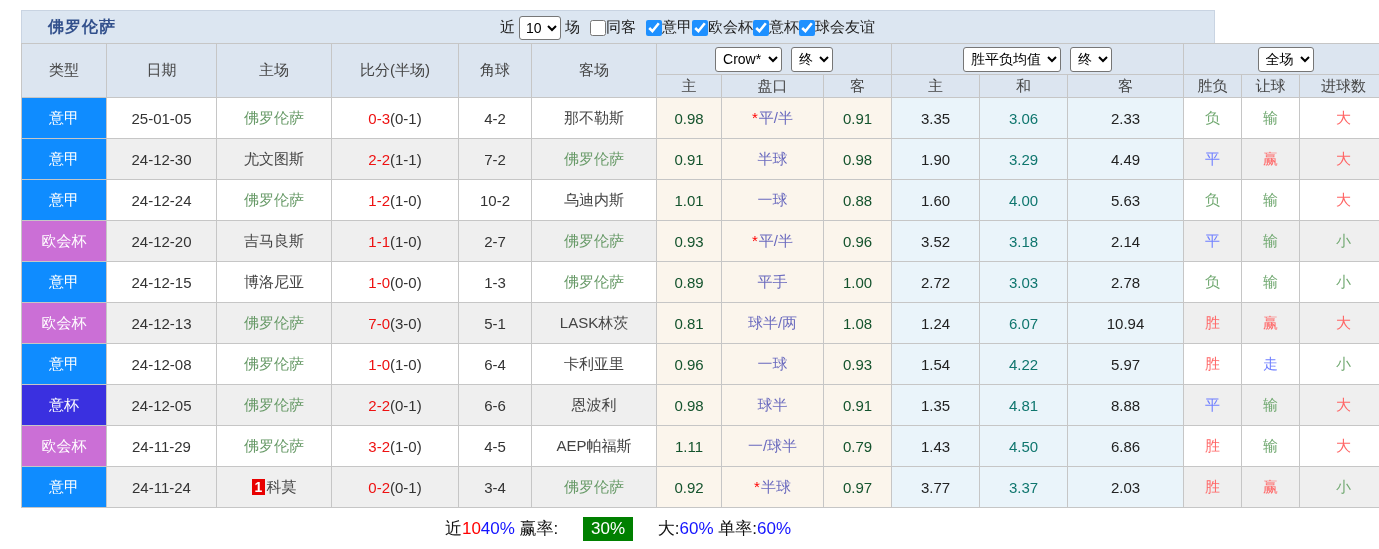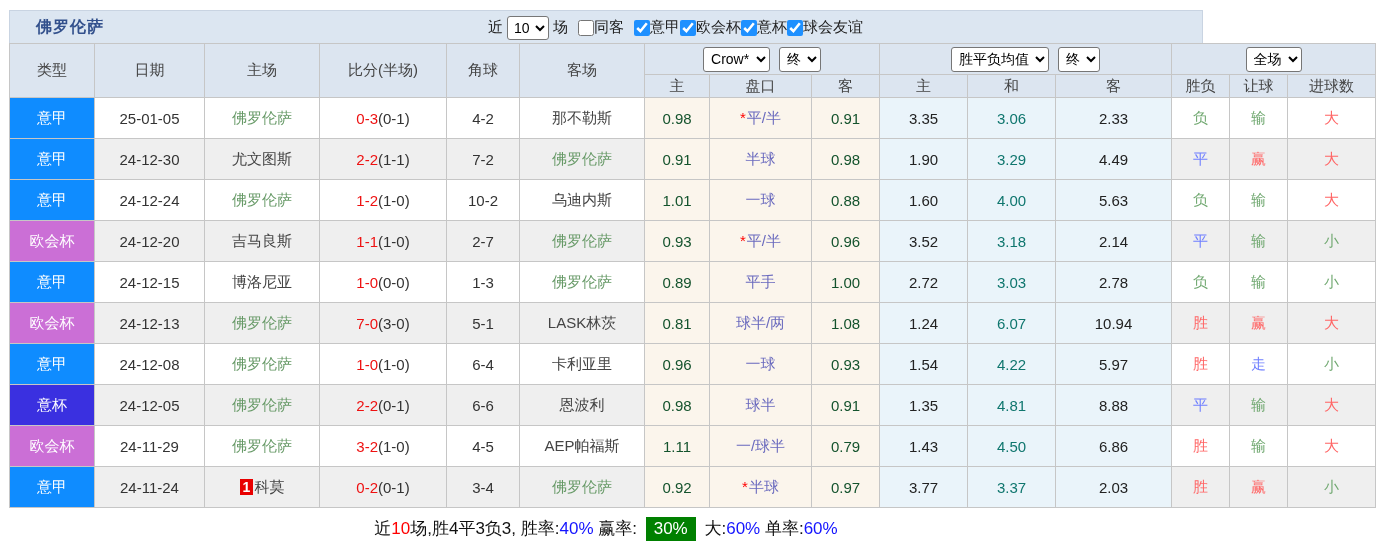--- a/index.html
+++ b/index.html
@@ -1,18 +1,18 @@
 <!DOCTYPE html>
 <html><head>
 <meta charset="utf-8">
 <style>
   * { margin:0; padding:0; box-sizing:border-box; }
   html,body { width:1379px; height:549px; background:#fff; overflow:hidden;
               font-family:"Liberation Sans","DejaVu Sans",sans-serif; }
-  .widget { position:absolute; left:9px; top:10px; width:1194px; }
+  .widget { position:absolute; left:21px; top:10px; width:1194px; }
 
   
   .titlebar { position:relative; height:33px; background:#dce6f1;
               border:1px solid #c9d4e2; border-bottom:none; }
   .title { position:absolute; left:26px; top:6px; font-size:16px; font-weight:bold;
            color:#32508c; letter-spacing:1px; }
   .controls { position:absolute; left:478px; top:3px; height:27px;
               display:flex; align-items:center; font-size:15px; color:#222; }
   .controls select { margin:0 4px; font-size:14px; height:24px; background:#fff;
                      border:1px solid #777; border-radius:3px; padding:0 2px; }
@@ -43,21 +43,21 @@
   .rank { display:inline-block; background:#e80000; color:#fff; font-weight:bold;
           font-size:14px; padding:0 3px; margin-right:1px; }
   .ft { color:#ee1111; }
   .ht { color:#333; }
 
   
   .footer { height:41px; display:flex; align-items:center; justify-content:center;
             font-size:17px; color:#111; background:#fff; }
   .footer .blue { color:#1414ff; }
   .footer .red { color:#f00; }
-  .footer .greenbadge { background:#008000; color:#fff; padding:2px 8px; margin:0 4px; }
+  .footer .greenbadge { background:#008000; color:#fff; padding:2px 8px; margin:0 20px; }
 </style>
 </head>
 <body>
 
 <div class="widget">
 
   <div class="titlebar">
     <span class="title">佛罗伦萨</span>
     <div class="controls">
       <span>近</span>
@@ -328,21 +328,20 @@
       <td class="c-res" style="color: rgb(255, 102, 102);">胜</td>
       <td class="c-res" style="color: rgb(255, 102, 102);">赢</td>
       <td class="c-res" style="color: rgb(112, 168, 112);">小</td>
     </tr>
       </tbody>
   </table>
 
   <div class="footer">
     <span>近</span>
       <span class="red">10</span>
-      <span>场,胜4平3负3, 胜率:</span>
       <span class="blue">40%</span>
       <span style="white-space:pre;"> 赢率: </span>
       <span class="greenbadge">30%</span>
       <span style="white-space:pre;"> 大:</span>
       <span class="blue">60%</span>
       <span style="white-space:pre;"> 单率:</span>
       <span class="blue">60%</span>
   </div>
 
 </div>

